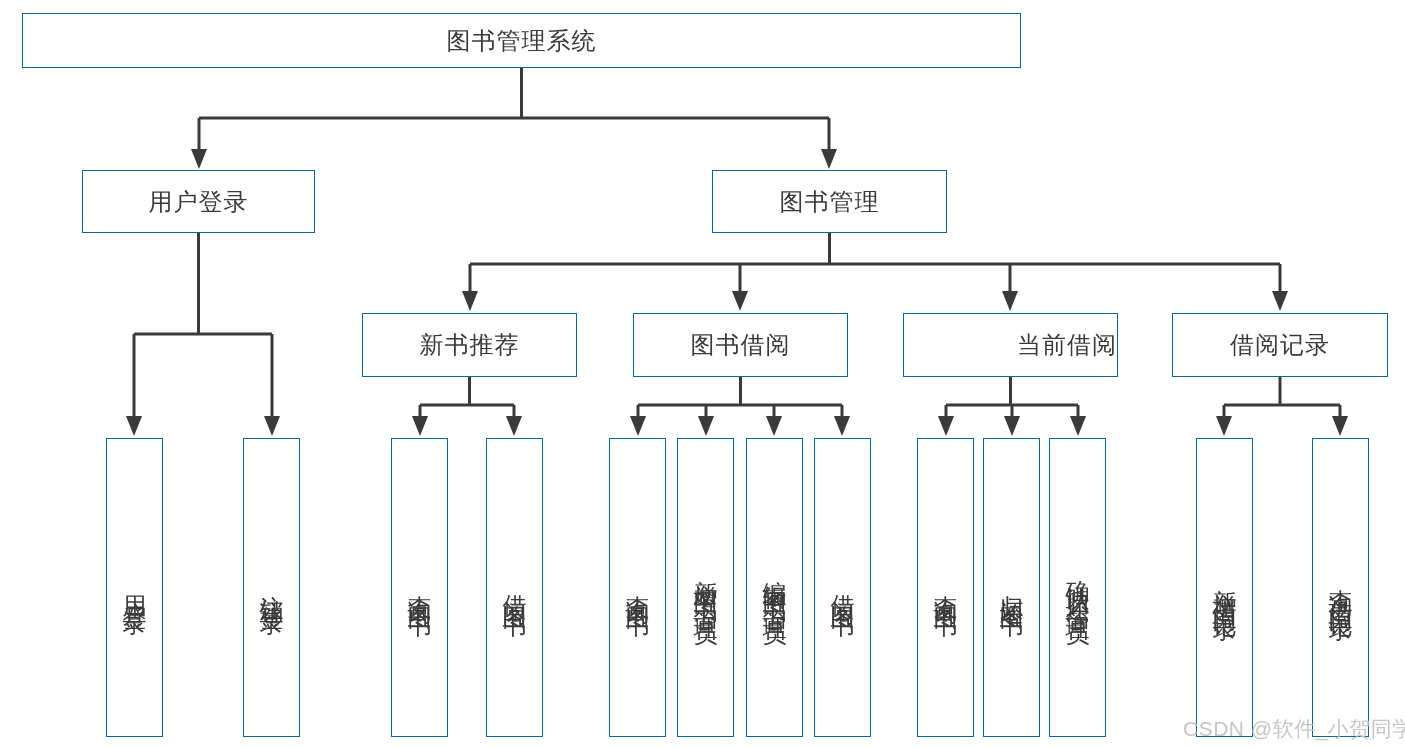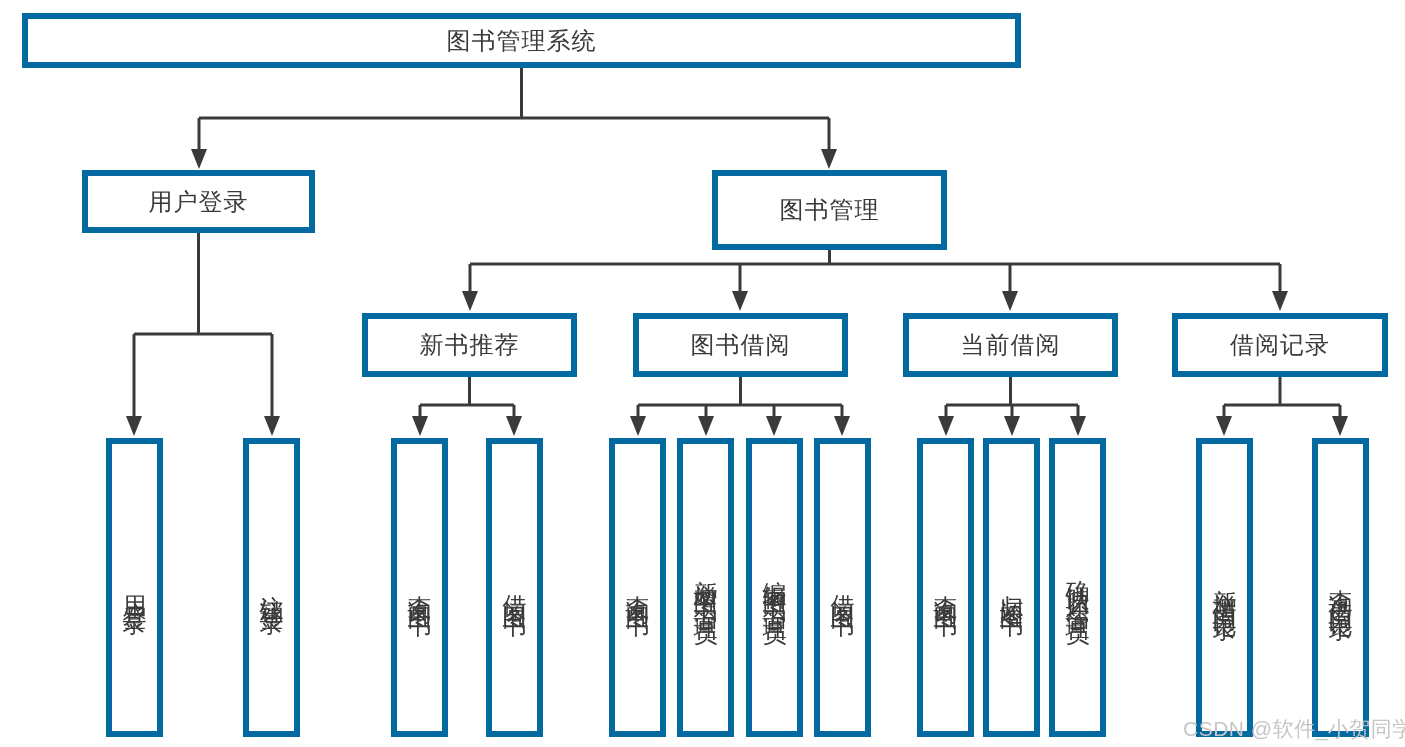--- a/index.html
+++ b/index.html
@@ -13,21 +13,21 @@
   }
   .connectors {
     position: absolute;
     left: 0; top: 0;
     width: 1405px; height: 747px;
     pointer-events: none;
   }
   .box {
     position: absolute;
     box-sizing: border-box;
-    border: 6px solid #0369a1;
+    border: 1px solid #0369a1;
     background: #ffffff;
     color: #3a3a3a;
     display: flex;
     align-items: center;
     justify-content: center;
   }
   .box.h span {
     font-size: 24px;
     letter-spacing: 1px;
     white-space: nowrap;
@@ -36,25 +36,25 @@
     writing-mode: vertical-rl;
     text-orientation: mixed;
     font-size: 24px;
     letter-spacing: 6px;
     line-height: 1;
     white-space: nowrap;
   }
   
   .n-root  { left: 22px;   top: 13px;  width: 999px; height: 55px; }
   .n-l2a   { left: 82px;   top: 170px; width: 233px; height: 63px; }
-  .n-l2b   { left: 712px;  top: 170px; width: 235px; height: 80px; }
+  .n-l2b   { left: 712px;  top: 170px; width: 235px; height: 63px; }
   .n-l3    { top: 313px; height: 64px; width: 215px; }
   .n-l3a   { left: 362px; }
   .n-l3b   { left: 633px; }
-  .n-l3c   { left: 903px; }
+  .n-l3c   { left: 903px; justify-content: flex-end; }
   .n-l3d   { left: 1172px; width: 216px; text-align: right; }
   .leaf    { top: 438px; height: 299px; width: 57px; }
   .lf1  { left: 106px; }
   .lf2  { left: 243px; }
   .lf3  { left: 391px; }
   .lf4  { left: 486px; }
   .lf5  { left: 609px; }
   .lf6  { left: 677px; }
   .lf7  { left: 746px; }
   .lf8  { left: 814px; }

